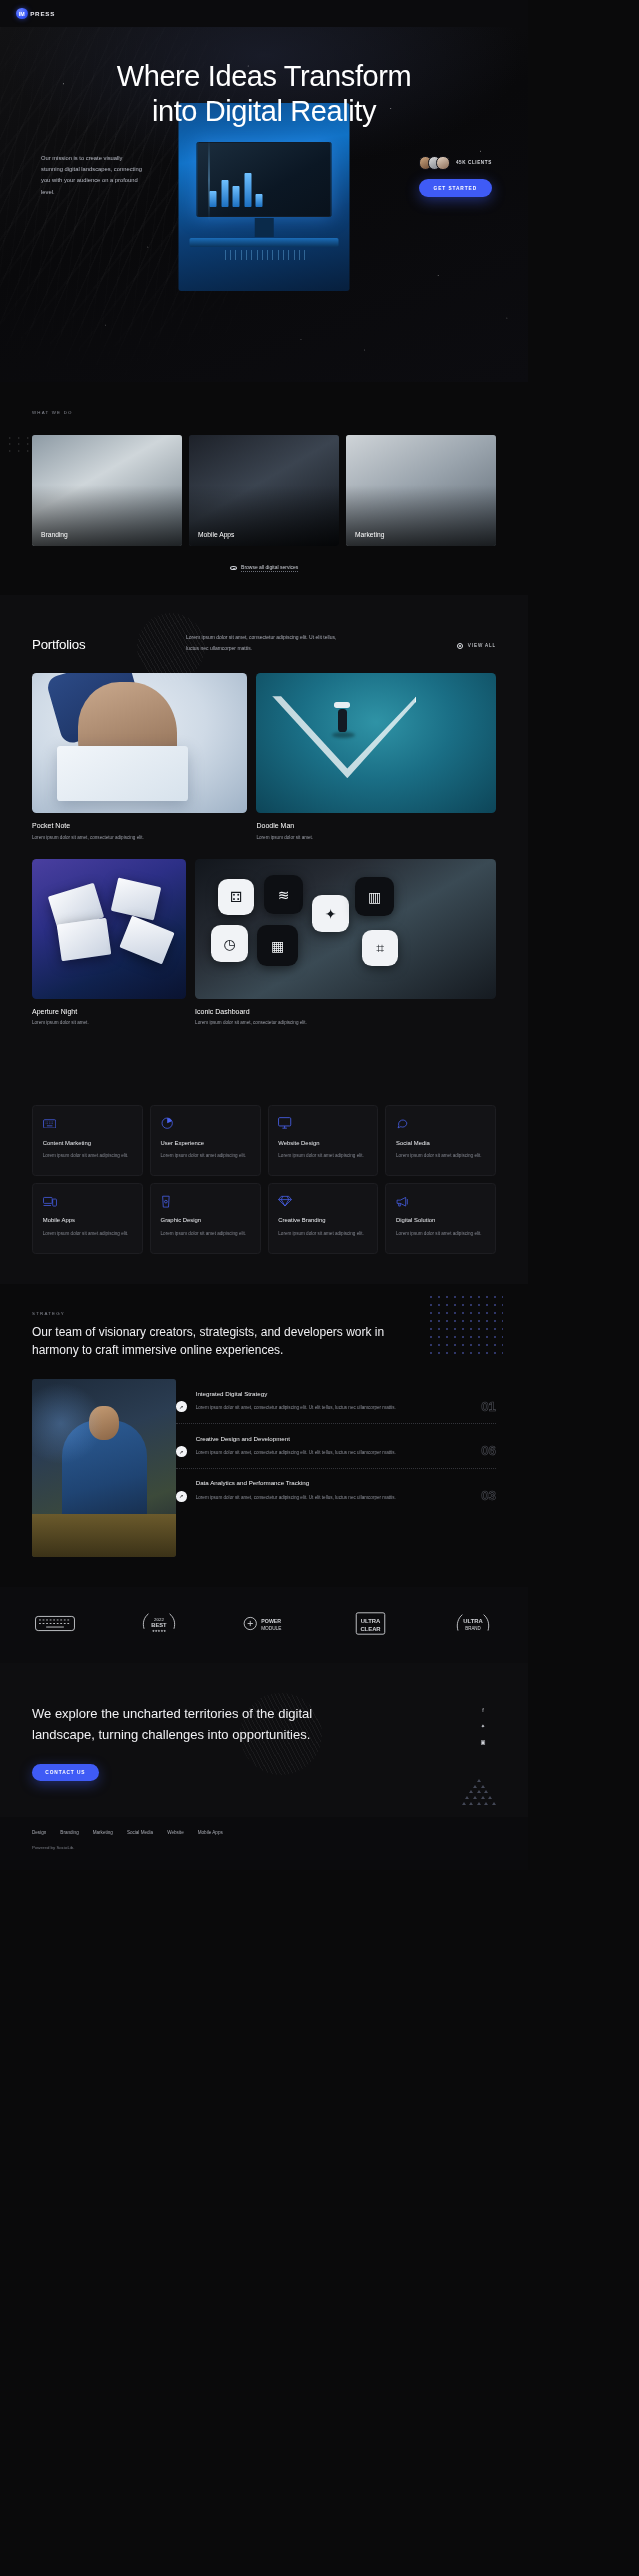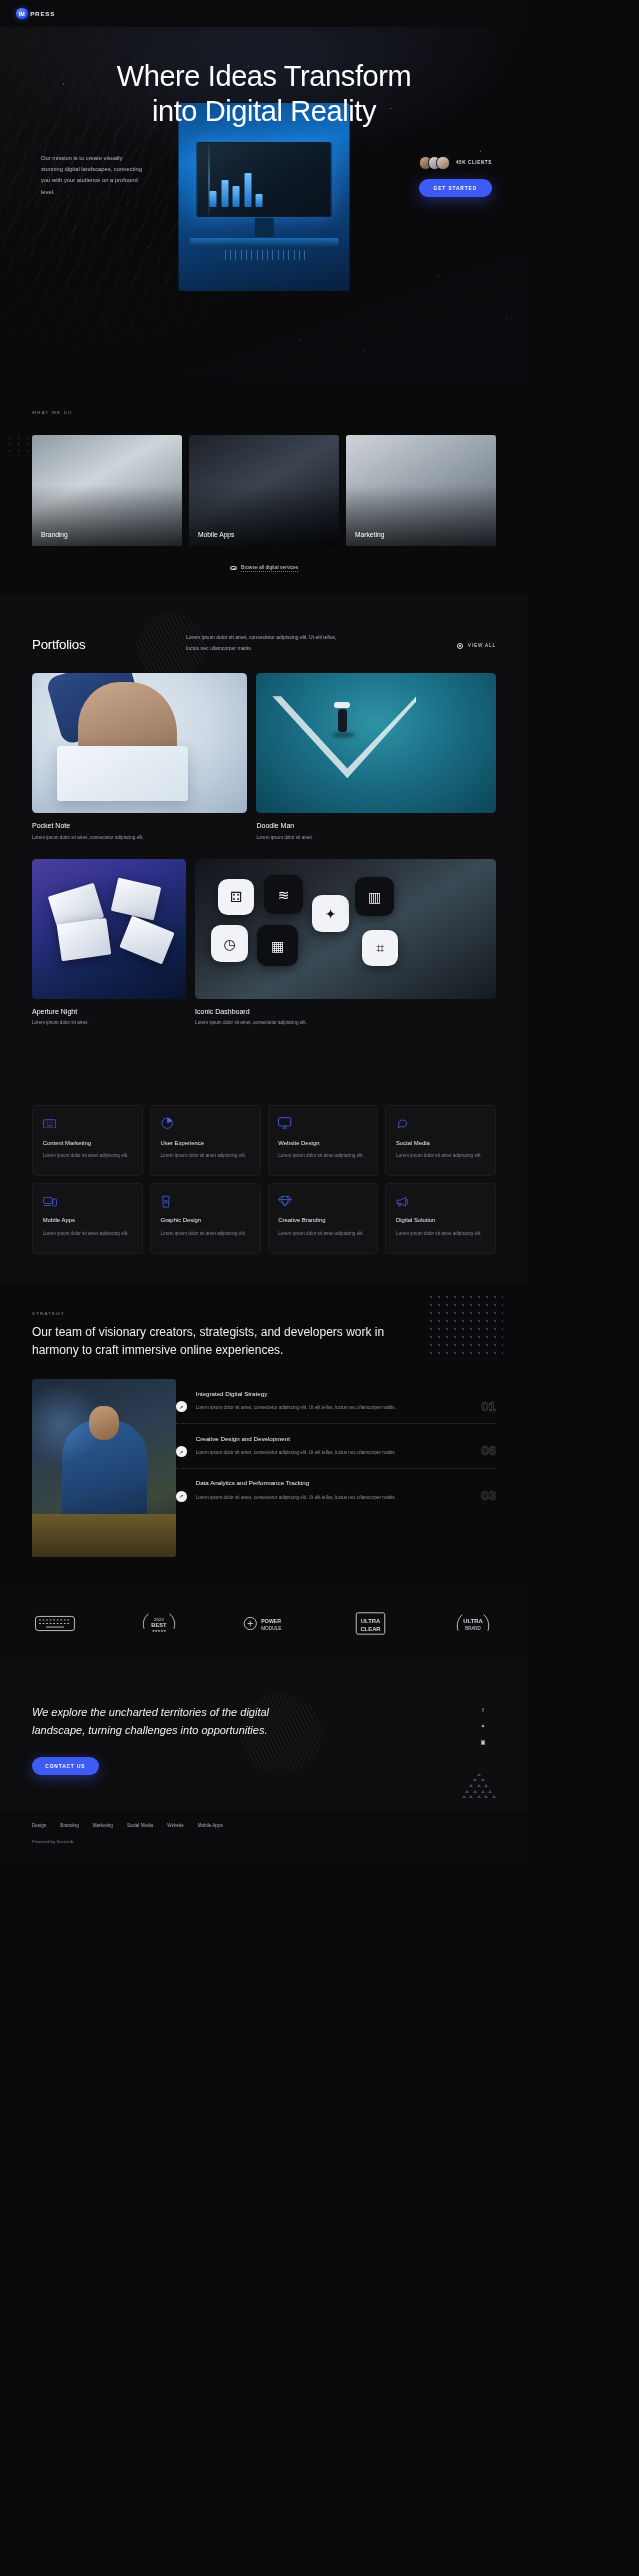--- a/index.html
+++ b/index.html
@@ -331,21 +331,21 @@
     align-items: center; justify-content: space-between;
   }
   .badge { opacity: .9; color: #e6e8ec; }
 
   
   .cta { background: #0e0e10; padding: 41px 32px 36px; position: relative; overflow: hidden; }
   .cta-ring {
     position: absolute; right: 206px; top: 30px; width: 82px; height: 82px; border-radius: 50%;
     background: repeating-linear-gradient(62deg, rgba(255,255,255,.05) 0 0.9px, transparent 0.9px 3.6px);
   }
-  .cta-text { font-size: 11px; line-height: 1.6; color: #f1f1f4; max-width: 293px; position: relative; z-index: 3; font-style: italic; }
+  .cta-text { font-size: 13px; line-height: 1.6; color: #f1f1f4; max-width: 293px; position: relative; z-index: 3; }
   .btn-contact {
     margin-top: 18px; background: #3f5bf6; color: #fff; border: none; cursor: pointer;
     font-size: 4.8px; letter-spacing: 0.9px; font-weight: 700;
     padding: 6.2px 13.3px; border-radius: 36px; font-family: "Liberation Sans", sans-serif;
     box-shadow: 0 3.6px 12.4px rgba(63,91,246,.4);
   }
   .cta-social { position: absolute; right: 41px; top: 43px; display: flex; flex-direction: column; gap: 8px; z-index: 3; }
   .cta-social i {
     width: 8px; height: 8px; color: #cfd2d9; font-size: 5.3px; font-style: normal;
     display: flex; align-items: center; justify-content: center; cursor: pointer;

